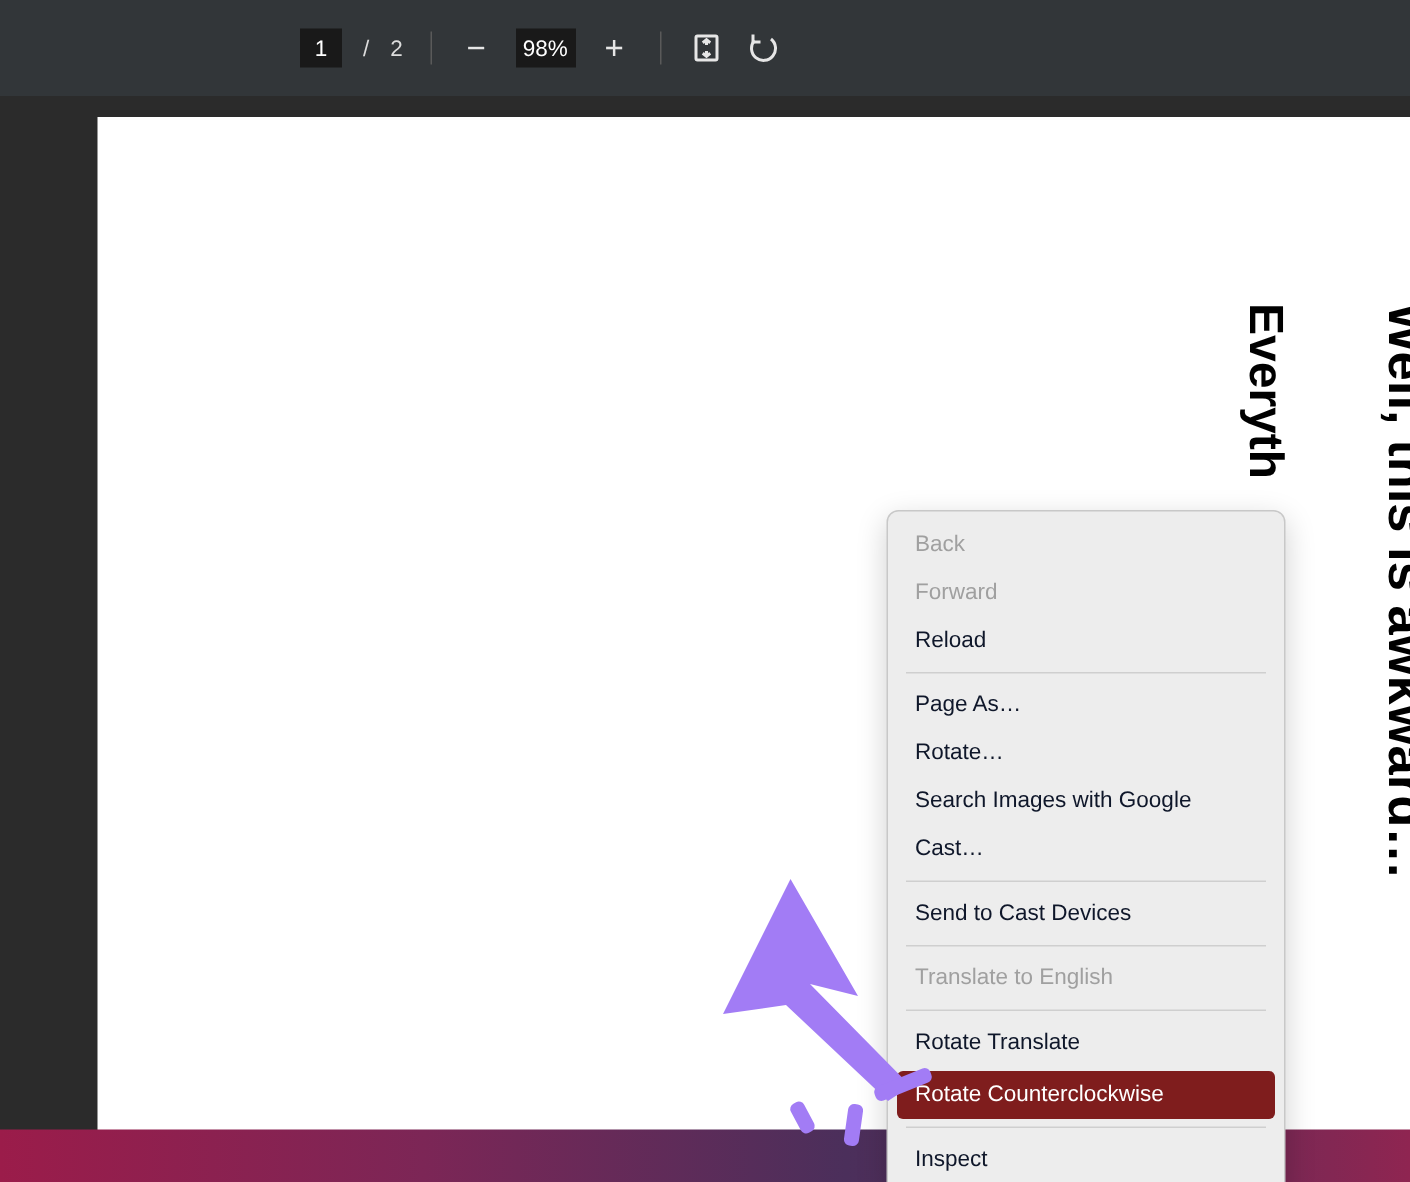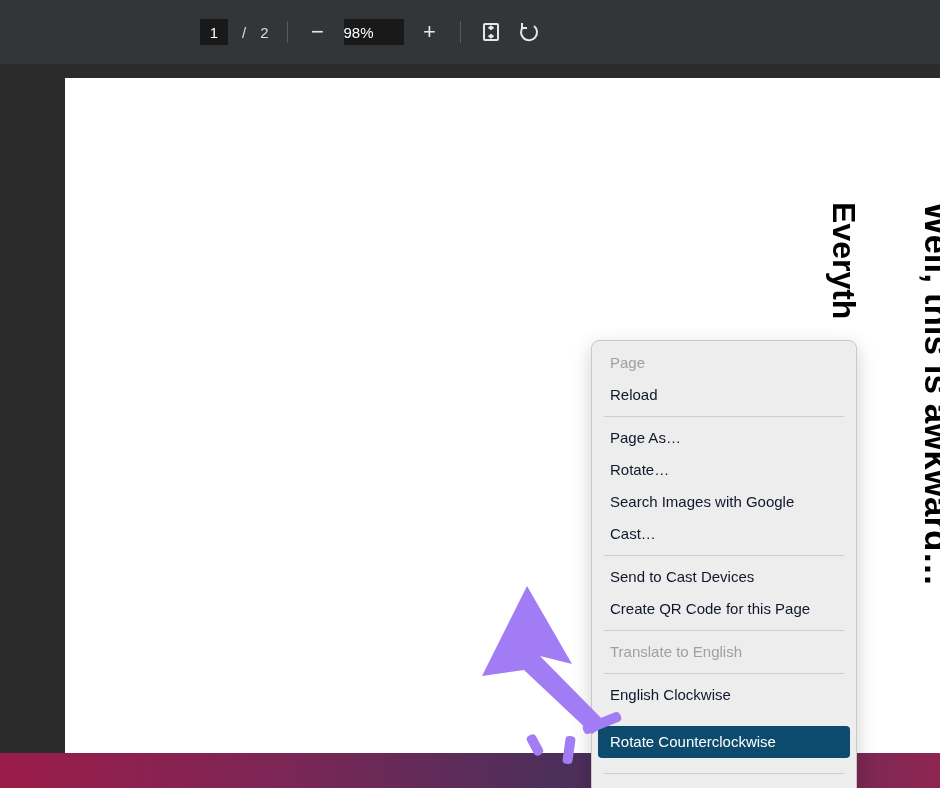--- a/index.html
+++ b/index.html
@@ -36,23 +36,23 @@
     .divider-v {
       width: 1px;
       height: 22px;
       background: #5a5a5a;
       margin: 0 4px;
     }
     .zoom-input {
       background: #191919;
       color: #fff;
       border: none;
-      width: 60px;
+      width: 40px;
       height: 26px;
-      text-align: left;
+      text-align: center;
       font-size: 15px;
     }
     .tb-btn {
       color: #e6e6e6;
       cursor: pointer;
       display: flex;
       align-items: center;
       justify-content: center;
       width: 24px;
       height: 24px;
@@ -110,23 +110,23 @@
       box-shadow: 0 6px 20px rgba(0,0,0,0.18);
     }
     .menu-item {
       padding: 4px 18px;
       color: #0f172a;
       cursor: default;
       line-height: 1.6;
     }
     .menu-item.disabled { color: #a0a0a0; }
     .menu-item.highlight {
-      background: #0c4a6e;
-      color: #fff;
-      margin: 15px 6px;
+      background: #7f1d1d;
+      color: #fff;
+      margin: 3px 6px;
       border-radius: 4px;
       padding: 4px 12px;
     }
     .menu-sep {
       height: 1px;
       background: #cfcfcf;
       margin: 5px 12px;
     }
     .cursor-arrow {
       position: absolute;
@@ -173,34 +173,34 @@
 <div class="content-bg"></div>
 
 <div class="page">
   <div class="rotated-text rt1">Well, this is awkward…</div>
   <div class="rotated-text rt2">Everyth</div>
 </div>
 
 <div class="bottom-strip"></div>
 
 <div class="context-menu">
-  <div class="menu-item disabled">Page</div>
+  <div class="menu-item disabled">Back</div>
+  <div class="menu-item disabled">Forward</div>
   <div class="menu-item">Reload</div>
   <div class="menu-sep"></div>
   <div class="menu-item">Page As…</div>
   <div class="menu-item">Rotate…</div>
   <div class="menu-item">Search Images with Google</div>
   <div class="menu-item">Cast…</div>
   <div class="menu-sep"></div>
   <div class="menu-item">Send to Cast Devices</div>
-  <div class="menu-item">Create QR Code for this Page</div>
   <div class="menu-sep"></div>
   <div class="menu-item disabled">Translate to English</div>
   <div class="menu-sep"></div>
-  <div class="menu-item">English Clockwise</div>
+  <div class="menu-item">Rotate Translate</div>
   <div class="menu-item highlight">Rotate Counterclockwise</div>
   <div class="menu-sep"></div>
   <div class="menu-item">Inspect</div>
 </div>
 
 <div class="cursor-arrow">
   <svg width="170" height="150" viewBox="0 0 170 150">
     <path d="M 75 0 L 120 78 L 88 70 L 155 138 L 140 148 L 72 84 L 30 90 Z" fill="#a27cf5"></path>
   </svg>
 </div>

